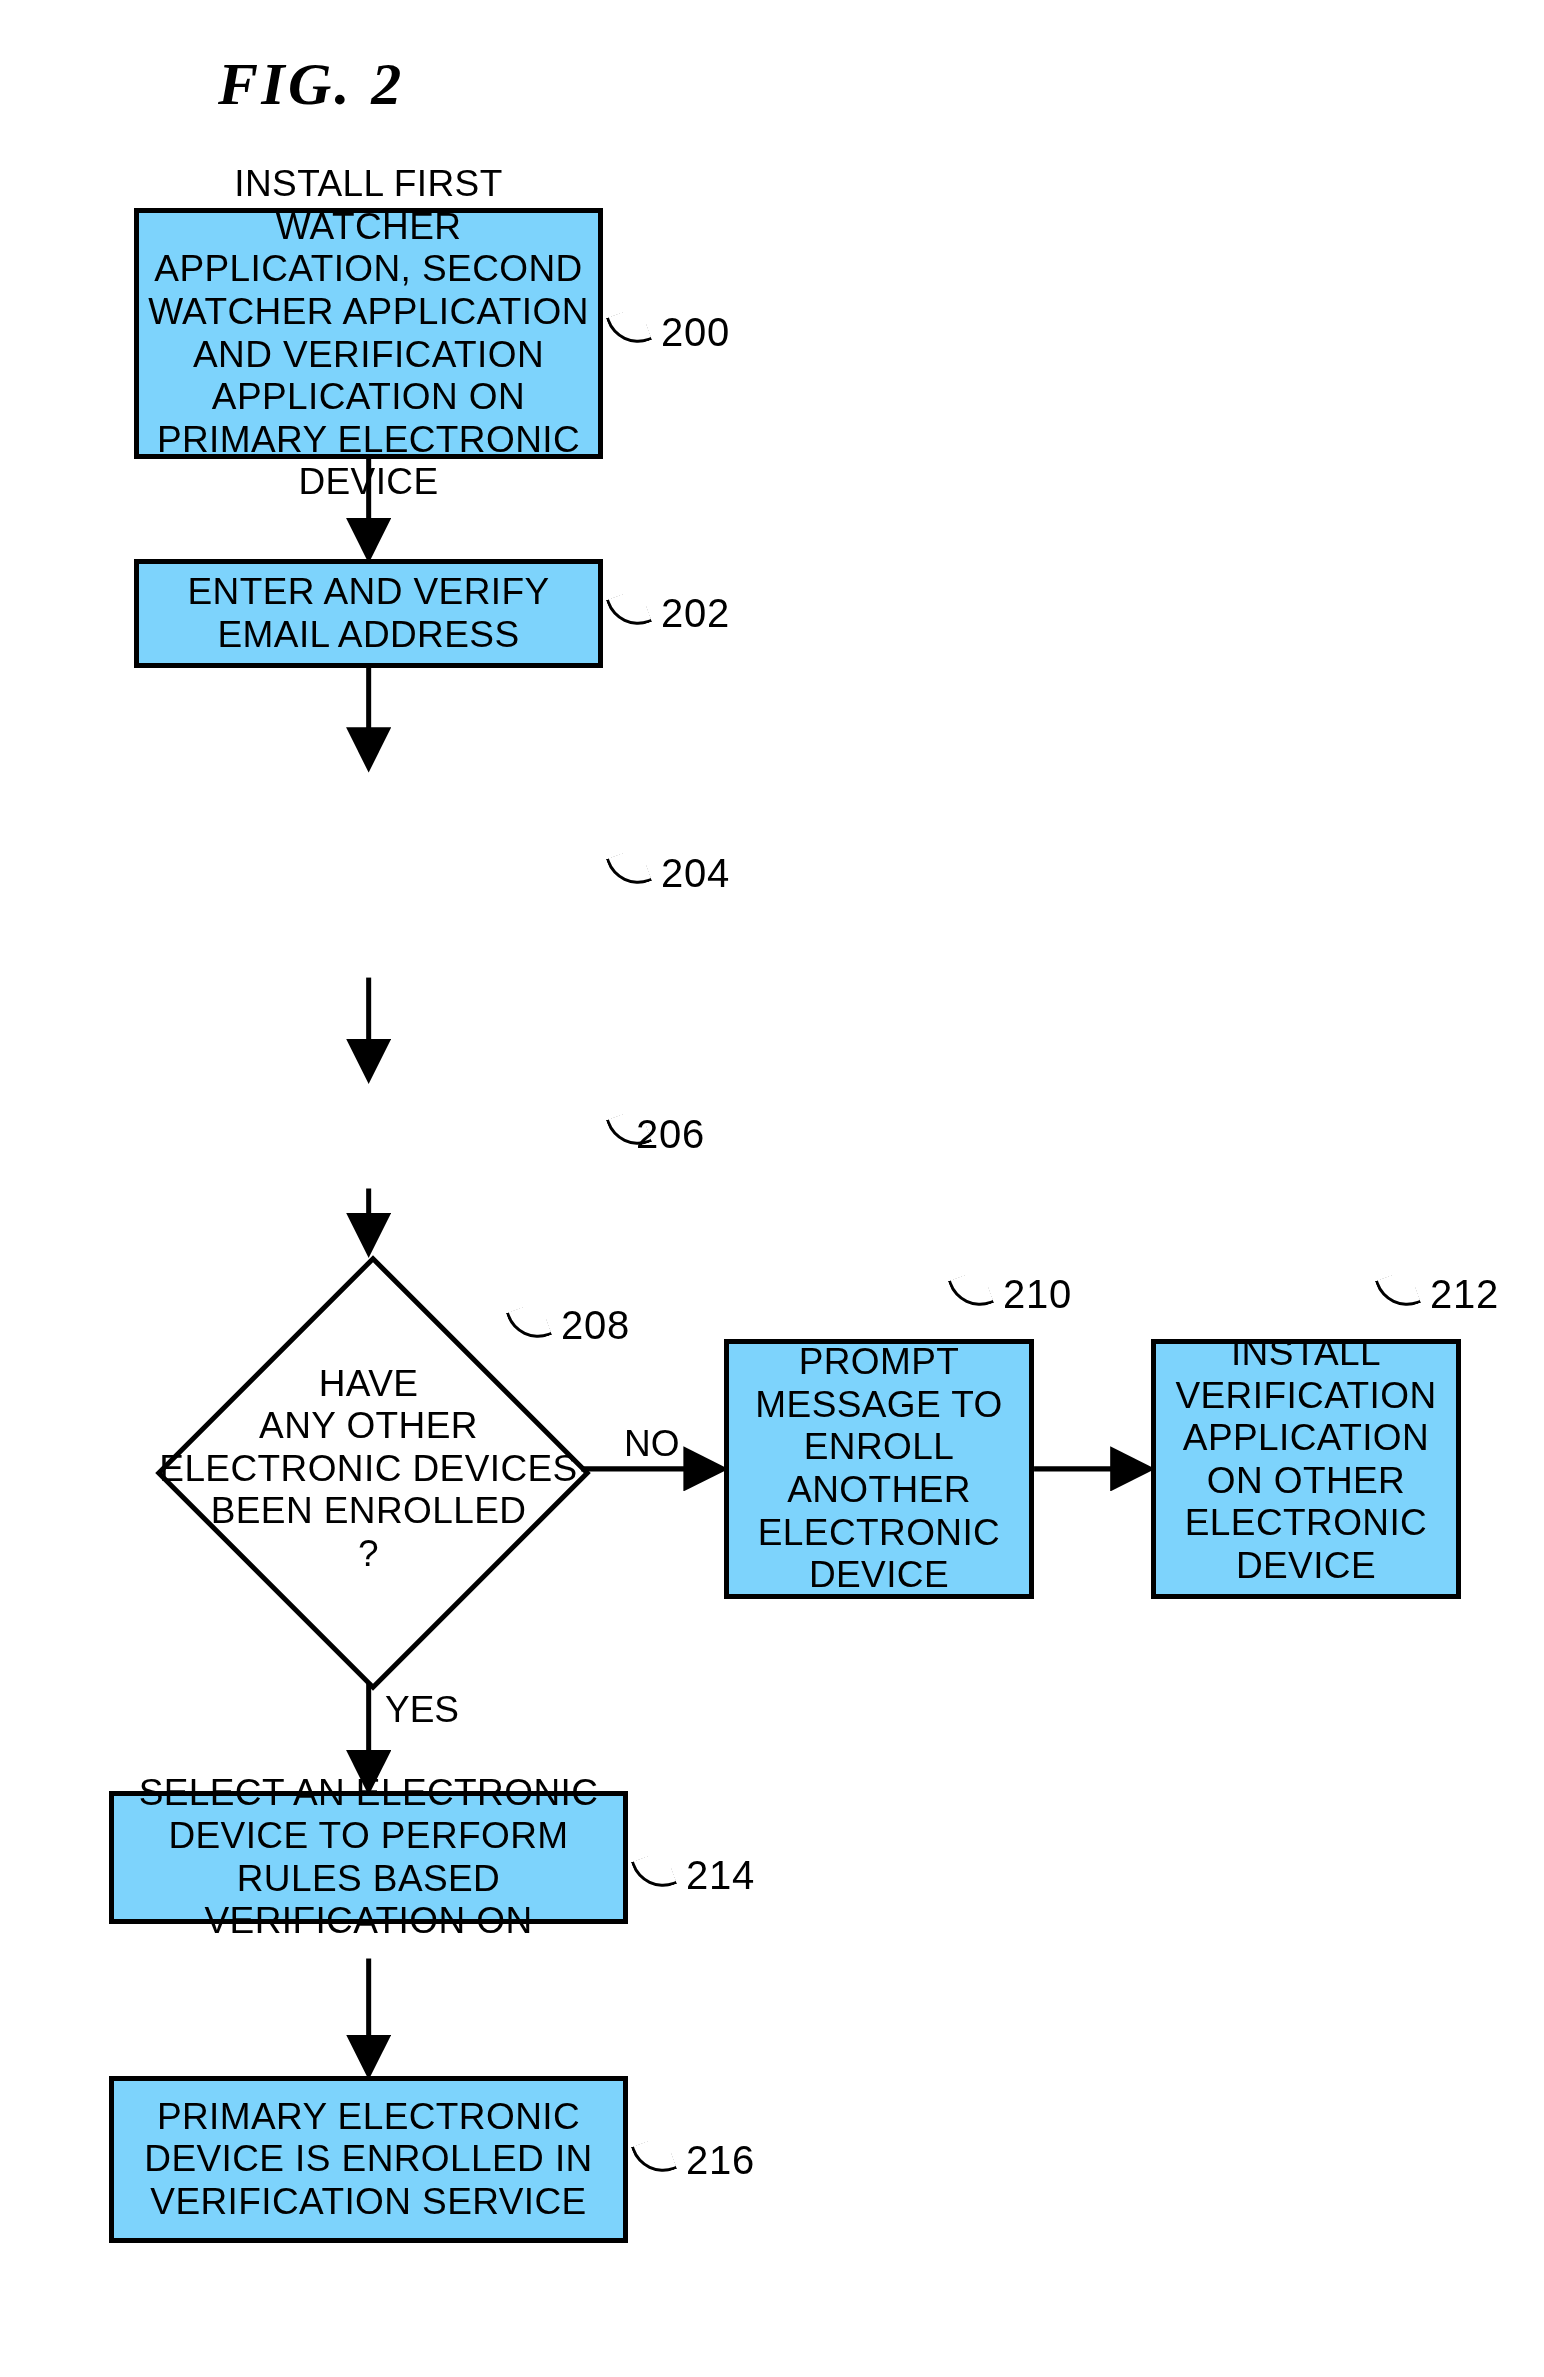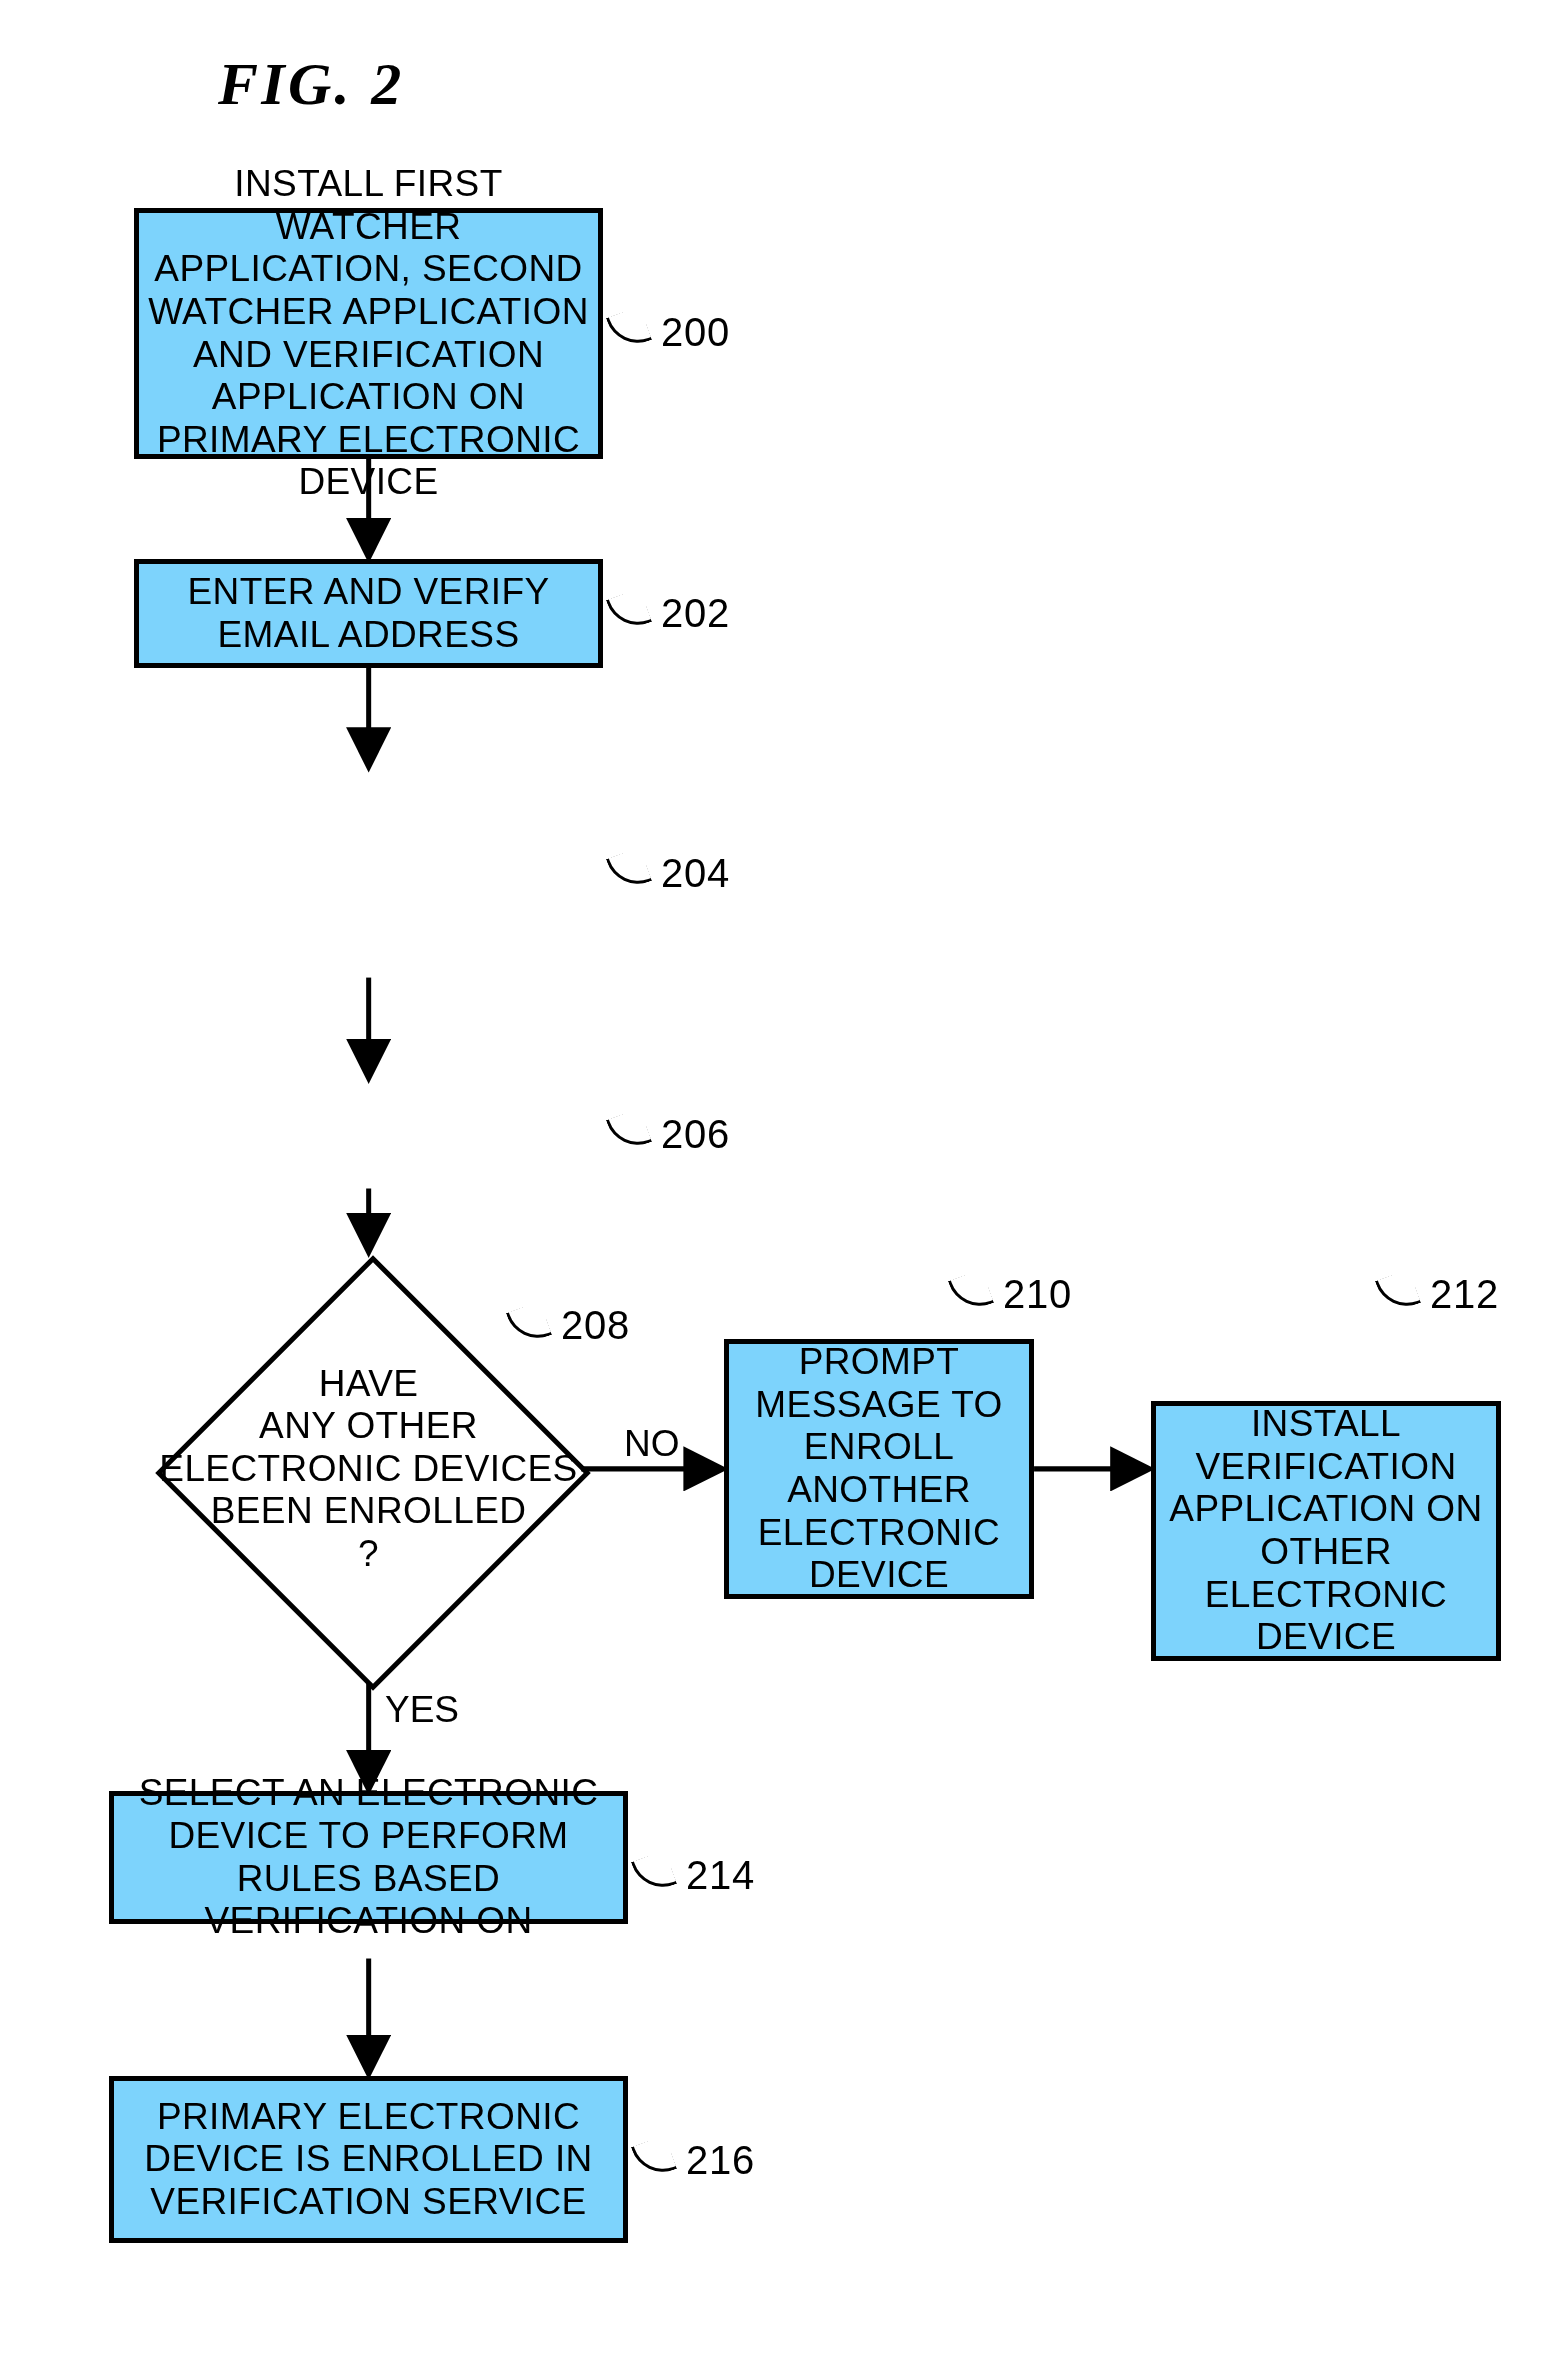--- a/index.html
+++ b/index.html
@@ -91,21 +91,21 @@
     <span style="white-space:pre-line;">ENTER AND VERIFY
 EMAIL ADDRESS</span>
   </div>
   <div class="curve" style="left:611px;top:593px;"></div>
   <div class="ref" style="left:661px;top:591px;">202</div>
 
   <div class="curve" style="left:611px;top:852px;"></div>
   <div class="ref" style="left:661px;top:851px;">204</div>
 
   <div class="curve" style="left:611px;top:1113px;"></div>
-  <div class="ref" style="left:661px;top:1112px;">206</div>
+  <div class="ref" style="left:636px;top:1112px;">206</div>
 
   <div class="diamond" style="left:219px;top:1319px;width:298px;height:298px;"></div>
   <div class="diamond-text" style="left:151px;top:1306px;width:435px;height:326px;">
     <span style="white-space:pre-line;">HAVE
 ANY OTHER
 ELECTRONIC DEVICES
 BEEN ENROLLED
 ?</span>
   </div>
   <div class="curve" style="left:511px;top:1306px;"></div>
@@ -113,21 +113,21 @@
 
   <div class="branch-label" style="left:624px;top:1423px;">NO</div>
   <div class="branch-label" style="left:385px;top:1689px;text-align:center;">YES</div>
 
   <div class="box" style="left:724px;top:1339px;width:310px;height:260px;">
     <span>PROMPT MESSAGE TO ENROLL ANOTHER ELECTRONIC DEVICE</span>
   </div>
   <div class="curve" style="left:953px;top:1274px;"></div>
   <div class="ref" style="left:1003px;top:1272px;">210</div>
 
-  <div class="box" style="left:1151px;top:1401px;width:350px;height:260px;">
+  <div class="box" style="left:1151px;top:1339px;width:310px;height:260px;align-items:flex-end;">
     <span>INSTALL VERIFICATION APPLICATION ON OTHER ELECTRONIC DEVICE</span>
   </div>
   <div class="curve" style="left:1380px;top:1274px;"></div>
   <div class="ref" style="left:1430px;top:1272px;">212</div>
 
   <div class="box" style="left:109px;top:1791px;width:519px;height:133px;">
     <span>SELECT AN ELECTRONIC DEVICE TO PERFORM RULES BASED VERIFICATION ON</span>
   </div>
   <div class="curve" style="left:636px;top:1855px;"></div>
   <div class="ref" style="left:686px;top:1853px;">214</div>

